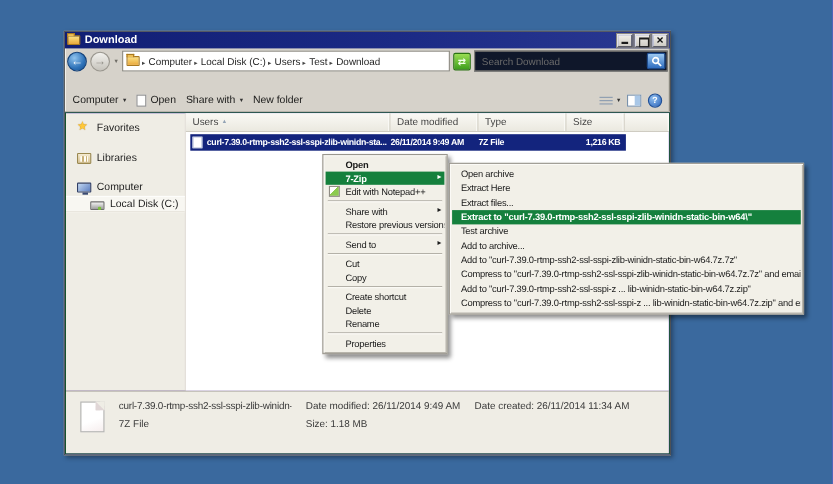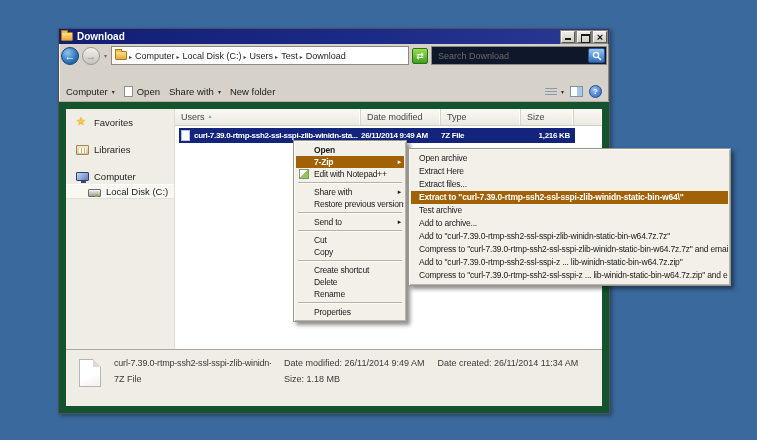--- a/index.html
+++ b/index.html
@@ -45,21 +45,21 @@
   .ic-page{width:9px;height:11px;background:#fff;border:1px solid #8E8E8E;position:relative;flex:0 0 9px;}
   .tb-right{margin-left:auto;display:flex;align-items:center;gap:6px;}
   .ic-views{display:flex;flex-direction:column;gap:2px;}
   .ic-views i{display:block;width:12px;height:1px;background:#8A9BB0;box-shadow:-0px 0 0 #5E7FA6;}
   .ic-preview{width:13px;height:11px;border:1px solid #7A92AC;background:#fff;position:relative;}
   .ic-preview::after{content:"";position:absolute;top:0;right:0;bottom:0;width:5px;background:#A9C7E7;}
   .ic-help{width:13px;height:13px;border-radius:50%;background:radial-gradient(circle at 35% 30%,#90BFF0,#2A62B8);border:1px solid #1E4E96;
            color:#fff;font-size:8px;font-weight:bold;display:flex;align-items:center;justify-content:center;}
 
   
-  .client{flex:1;display:flex;flex-direction:column;border:7px solid #14532d;background:#8b5cf6;min-height:0;}
+  .client{flex:1;display:flex;flex-direction:column;border:1px solid #14532d;background:#8b5cf6;min-height:0;}
   .main{flex:1;display:flex;min-height:0;}
   .sidebar{width:109px;flex:0 0 109px;background:#EFEDE5;border-right:1px solid #E0DDD4;padding-top:6px;font-size:9.5px;color:#1d1d1d;}
   .side-item{height:15px;display:flex;align-items:center;gap:5px;padding-left:10px;white-space:nowrap;}
   .side-item.gap{margin-top:12px;}
   .side-item.indent{padding-left:22px;}
   .side-item.sel{background:#F8F7F2;box-shadow:inset 0 1px 0 #FDFDFB, inset 0 -1px 0 #E4E1D8;}
   .nav-icon{flex:0 0 13px;height:11px;position:relative;}
   .ic-star::before{content:"★";position:absolute;left:0;top:-1px;font-size:11px;line-height:11px;color:#FFC838;text-shadow:0 0 1px #A8741A;}
   .ic-lib{background:linear-gradient(#F4EBD2,#D9C494);border:1px solid #9A884F;border-radius:1px;height:10px;}
   .ic-lib::before{content:"";position:absolute;left:2px;top:2px;width:7px;height:5px;background:repeating-linear-gradient(90deg,#FFFDF5 0 2px,#C8B078 2px 3px);}
@@ -101,21 +101,21 @@
   
   .menu{position:absolute;background:#F2F0E8;border:1px solid #99968E;
         box-shadow:inset 1px 1px 0 #FBFAF6, inset -1px -1px 0 #B7B4AB, 3px 3px 4px rgba(0,0,0,.45);
         padding:3px 2px;z-index:10;}
   .context-menu{left:293px;top:140px;width:114px;}
   .submenu{left:408px;top:148px;width:323px;}
   .menu-item{position:relative;height:12px;line-height:12px;font-size:8.5px;letter-spacing:-0.2px;color:#1a1a1a;
              padding:0 12px 0 18px;white-space:nowrap;overflow:hidden;}
   .submenu .menu-item{height:13px;line-height:13px;padding:0 6px 0 8px;}
   .menu-item.bold{font-weight:bold;}
-  .menu-item.hl{background:#a16207;color:#fff;font-weight:bold;}
+  .menu-item.hl{background:#15803d;color:#fff;font-weight:bold;}
   .menu-item.sep{height:0;padding:0;margin:2px 2px;border-top:1px solid #B4B1A8;border-bottom:1px solid #FCFBF7;overflow:hidden;}
   .mi-arrow{position:absolute;right:3px;top:0;font-size:7px;}
   .mi-arrow::before{content:"▸";}
   .hl .mi-arrow{color:#fff;}
   .mi-icon{position:absolute;left:3px;top:1px;width:10px;height:10px;}
   .mi-icon.npp{background:linear-gradient(135deg,#FFFFFF 45%,#8CCB4E 45%);border:1px solid #8F8D85;}
 </style>
 </head>
 <body>
 

